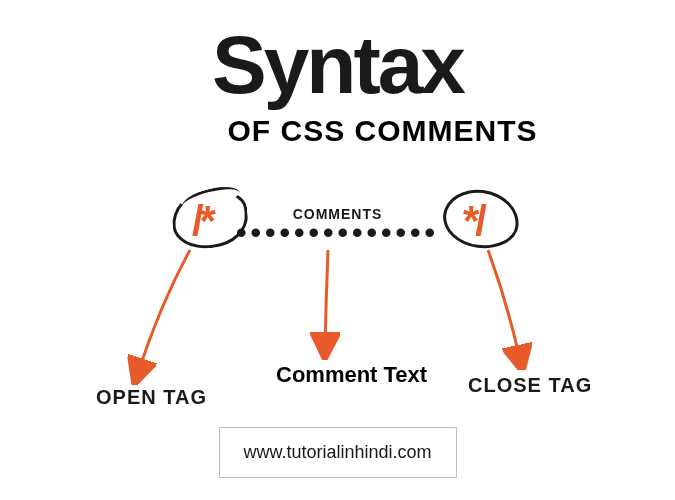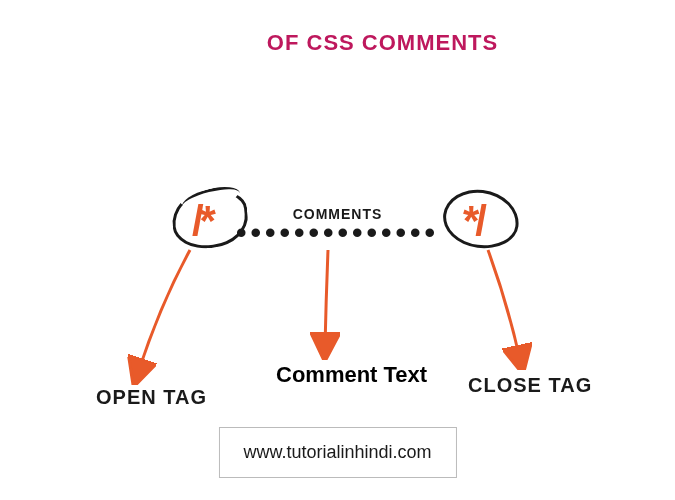--- a/index.html
+++ b/index.html
@@ -19,25 +19,25 @@
       text-align: center;
     }
     .title-main {
       font-size: 82px;
       font-weight: 900;
       color: #1a1a1a;
       letter-spacing: -3px;
       line-height: 0.9;
     }
     .title-sub {
-      font-size: 22px;
+      font-size: 30px;
       font-weight: 800;
-      color: #be185d;
+      color: #000000;
       letter-spacing: 1px;
-      margin-top: 2px;
+      margin-top: 12px;
       margin-left: 90px;
     }
     .syntax-row {
       position: absolute;
       top: 195px;
       left: 0;
       width: 100%;
       display: flex;
       align-items: center;
       justify-content: center;
@@ -127,20 +127,21 @@
       padding: 14px 24px;
       font-size: 18px;
       color: #1a1a1a;
       background:#fff;
     }
   </style>
 </head>
 <body>
 
 <div class="title-wrap">
+  <div class="title-main">Syntax</div>
   <div class="title-sub">OF CSS COMMENTS</div>
 </div>
 
 <div class="syntax-row">
   <div style="position:relative;">
     <div class="circle circ-left"></div>
     <div class="sym">/*</div>
   </div>
   <div class="mid">
     <div class="comments-label">COMMENTS</div>

